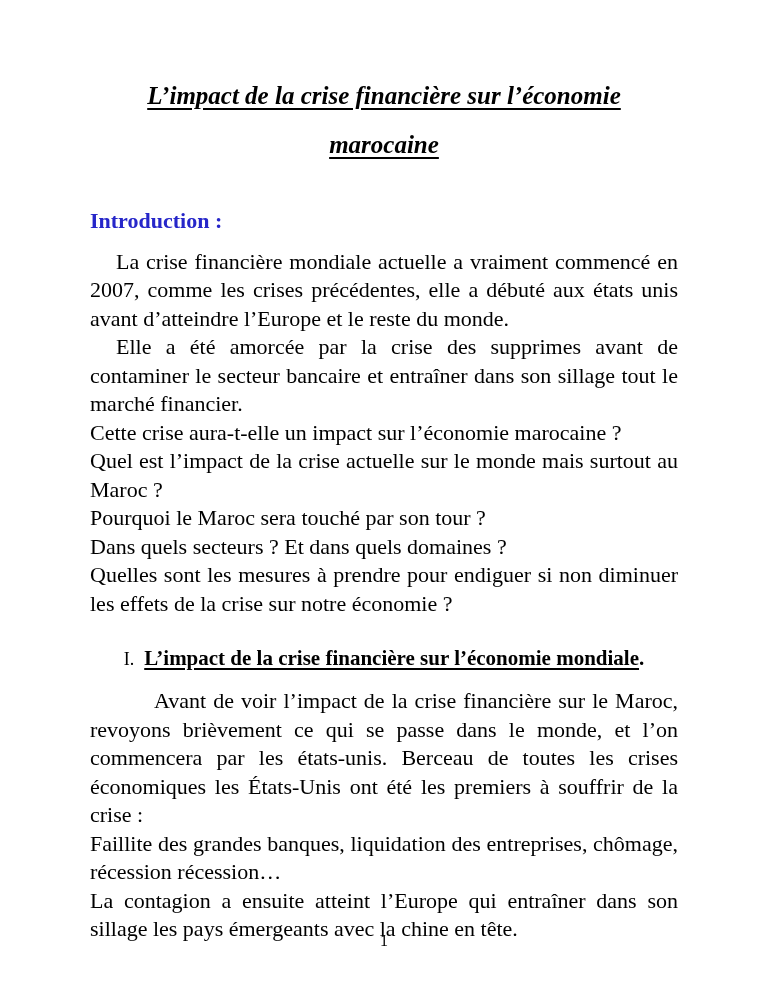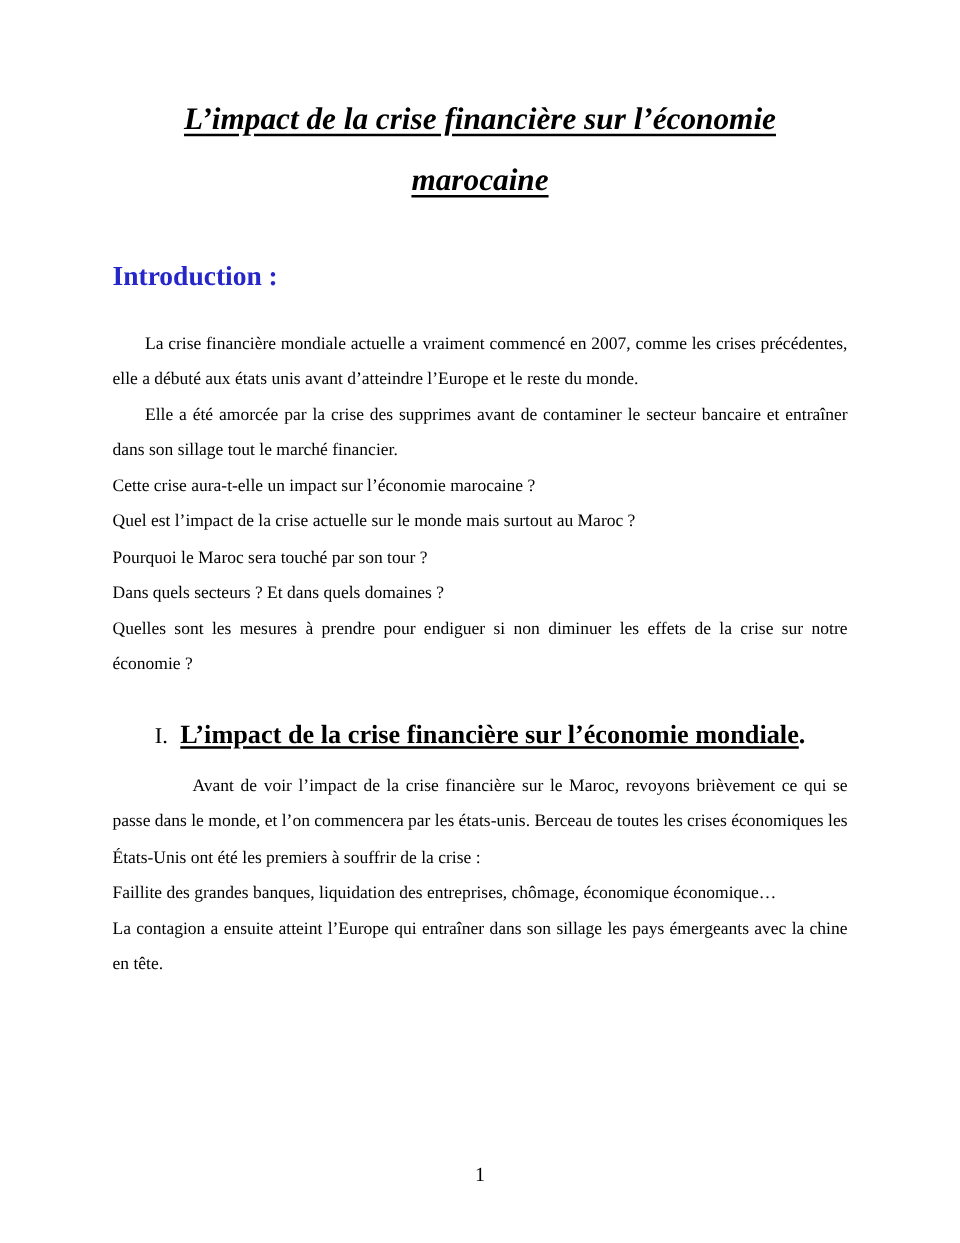--- a/index.html
+++ b/index.html
@@ -29,24 +29,24 @@
   }
   .doc-title .title-line {
     display: block;
     text-decoration: underline;
     text-underline-offset: 4px;
   }
   .intro-heading {
     color: var(--accent);
     font-size: 22px;
     font-weight: bold;
-    margin-bottom: 28px;
+    margin-bottom: 14px;
   }
   .para {
-    font-size: 14px;
+    font-size: 22px;
     line-height: 28.5px;
     text-align: justify;
   }
   .indent-1 { text-indent: 26px; }
   .indent-2 { text-indent: 64px; }
   .section-heading {
     margin-top: 28px;
     margin-bottom: 16px;
     font-size: 21px;
     font-weight: bold;
@@ -88,18 +88,18 @@
   <p class="para">Quel est l’impact de la crise actuelle sur le monde mais surtout au Maroc ?</p>
   <p class="para">Pourquoi le Maroc sera touché par son tour ?</p>
   <p class="para">Dans quels secteurs ? Et dans quels domaines ?</p>
   <p class="para">Quelles sont les mesures à prendre pour endiguer si non diminuer les effets de la crise sur notre économie ?</p>
 
   <h3 class="section-heading">
     <span class="roman">I.</span><span class="section-title-text">L’impact de la crise financière sur l’économie mondiale</span><span>.</span>
   </h3>
 
   <p class="para indent-2">Avant de voir l’impact de la crise financière sur le Maroc, revoyons brièvement ce qui se passe dans le monde, et l’on commencera par les états-unis. Berceau de toutes les crises économiques les États-Unis ont été les premiers à souffrir de la crise :</p>
-  <p class="para">Faillite des grandes banques, liquidation des entreprises, chômage, économique économique…</p>
+  <p class="para">Faillite des grandes banques, liquidation des entreprises, chômage, récession récession…</p>
   <p class="para">La contagion a ensuite atteint l’Europe qui entraîner dans son sillage les pays émergeants avec la chine en tête.</p>
 
   <div class="page-number">1</div>
 
 </div>
 
 </body></html>

